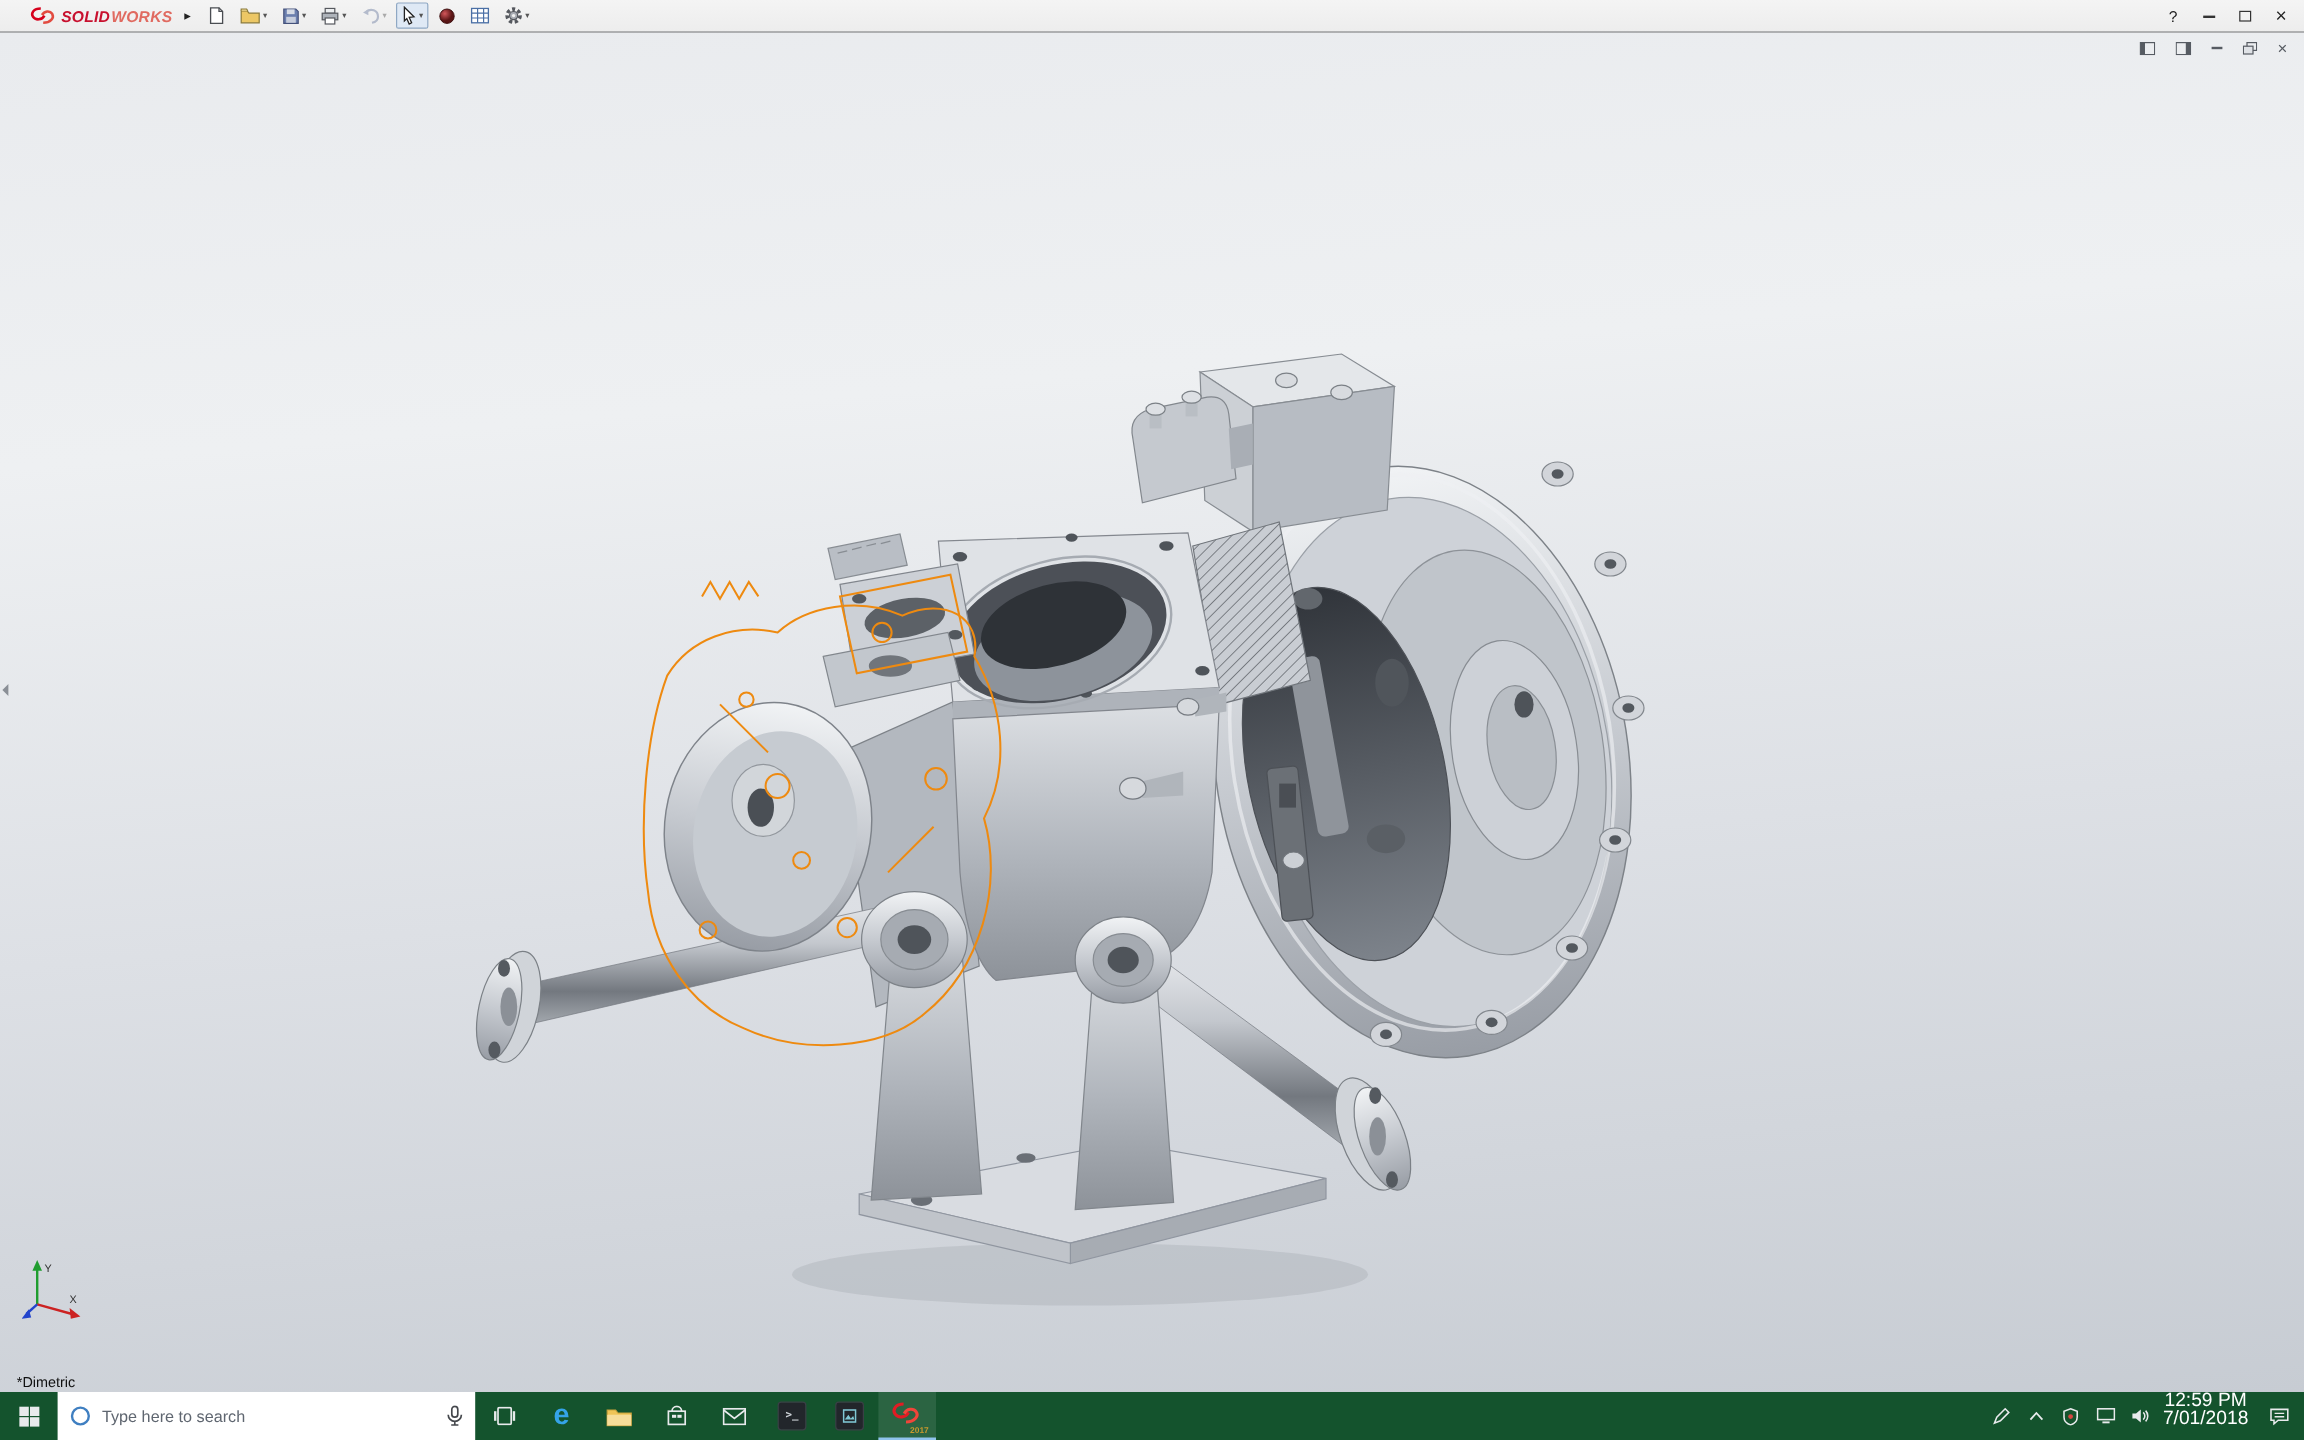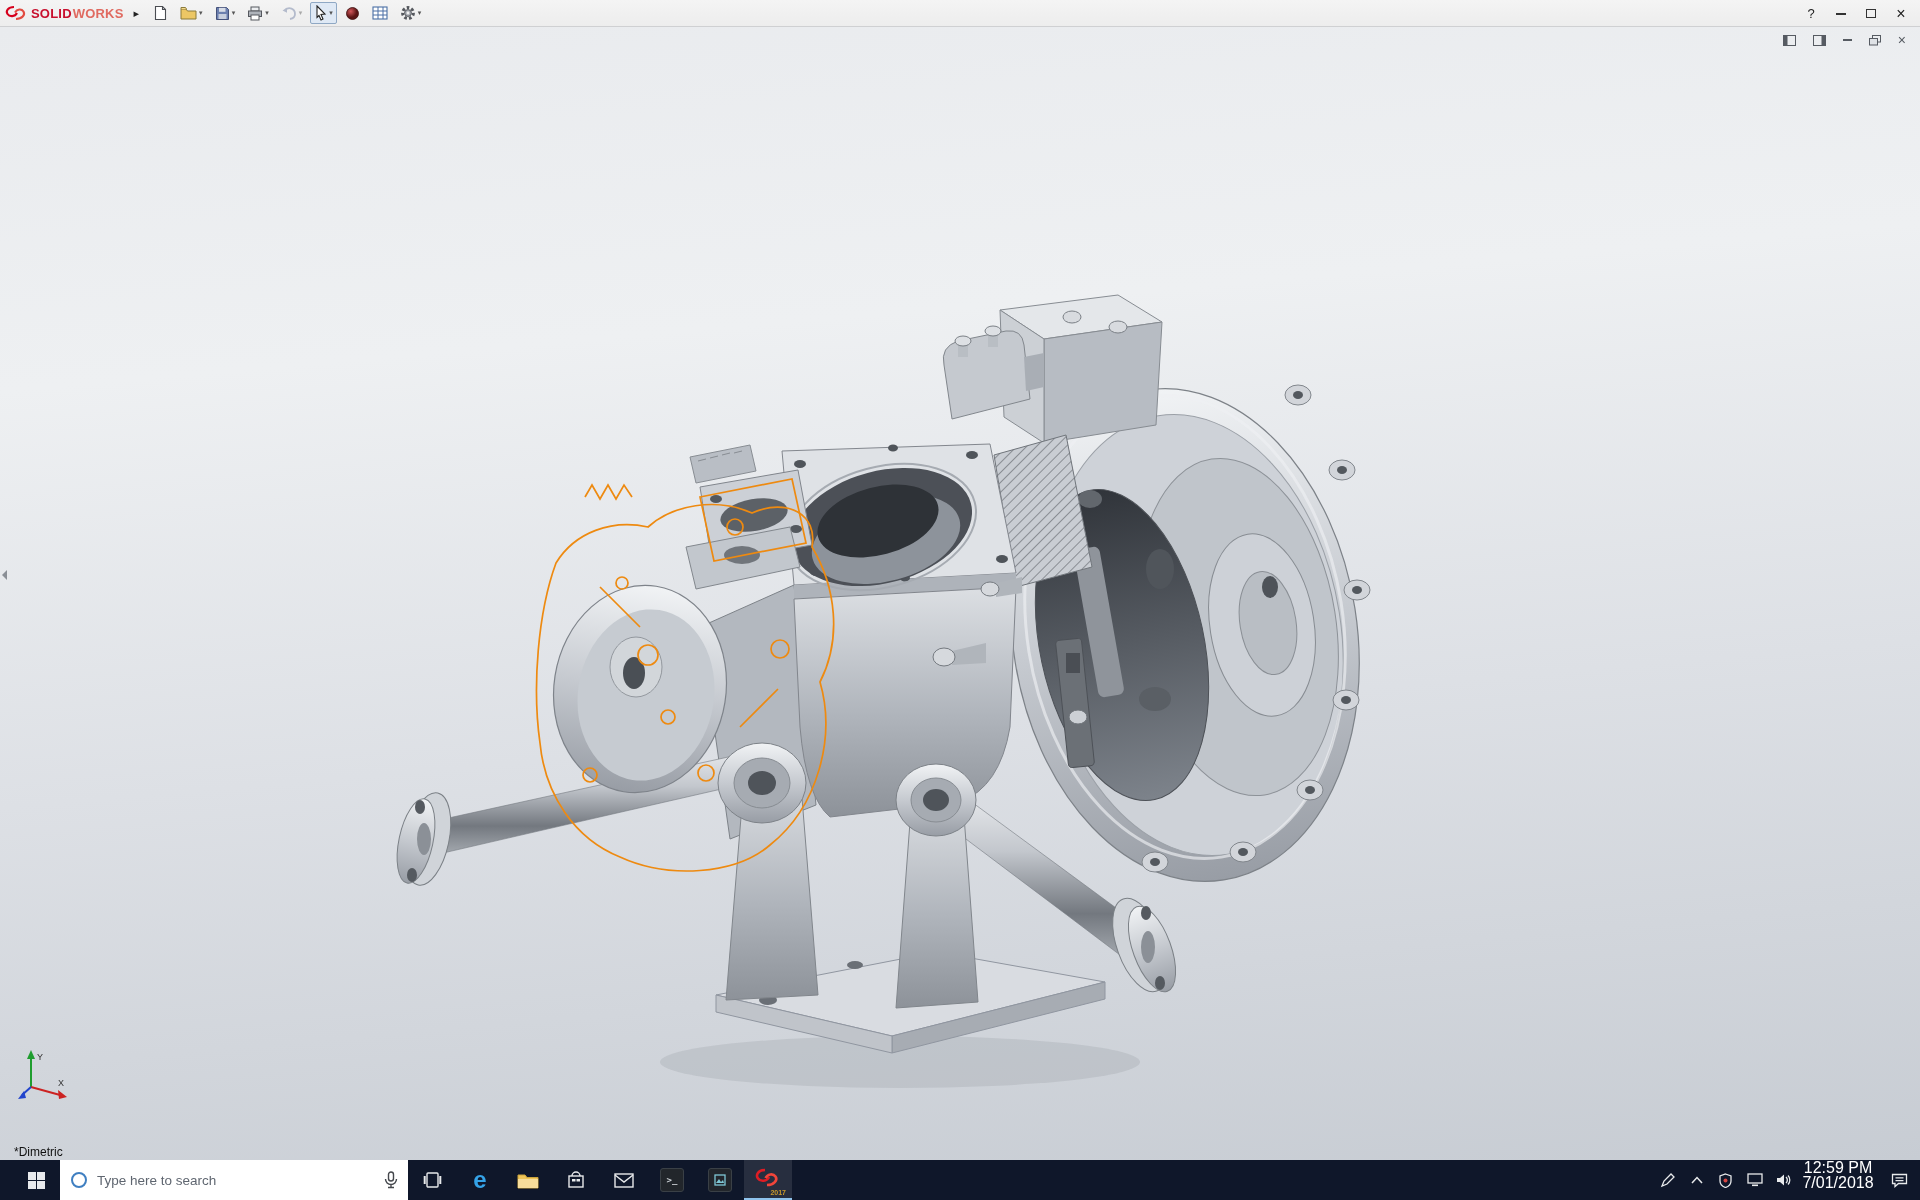--- a/index.html
+++ b/index.html
@@ -2,21 +2,21 @@
 <html><head>
 <meta charset="utf-8">
 <style>
   * { margin:0; padding:0; box-sizing:border-box; }
   html,body { width:1920px; height:1200px; overflow:hidden; font-family:"Liberation Sans", sans-serif; }
   #screen { position:relative; width:1920px; height:1200px; background:#000; }
 
   
   .titlebar { position:absolute; top:0; left:0; right:0; height:27px; background:linear-gradient(#f4f4f4,#ededed);
               border-bottom:1px solid #cfd0d2; display:flex; align-items:center; }
-  .logo { display:flex; align-items:center; gap:3px; padding:0 6px 0 4px; }
+  .logo { display:flex; align-items:center; gap:3px; padding:0 6px 0 24px;font-style:italic; }
   .logo .solid { color:#c8102e; font-weight:bold; font-size:13px; letter-spacing:.2px; }
   .logo .works { color:#e06a60; font-weight:bold; font-size:13px; letter-spacing:.2px; margin-left:-2px;text-align:center; }
   .menu-expand { font-size:11px; color:#222; padding:0 10px 0 4px; cursor:pointer; }
   .toolbar { display:flex; align-items:center; gap:4px; }
   .tbtn { height:22px; display:flex; align-items:center; padding:0 3px; gap:2px; border:1px solid transparent; border-radius:2px; }
   .tbtn .dd { font-size:7px; color:#555; }
   .tbtn.active { border:1px solid #8fa8c4; background:#dfe9f5; }
   .tbtn.disabled { opacity:.45; }
   .tb-title { position:absolute; left:0; right:0; text-align:center; font-size:12px; color:#1b1b1b; pointer-events:none; }
   .win-ctls { position:absolute; right:4px; top:0; height:27px; display:flex; align-items:center; }
@@ -30,21 +30,21 @@
               background:linear-gradient(175deg, #e9ebee 0%, #eef0f2 28%, #dde0e5 60%, #c7ccd3 100%); }
   .doc-ctls { position:absolute; top:7px; right:14px; display:flex; align-items:center; gap:17px; color:#565b62; }
   .doc-ctls .x { font-size:14px; line-height:12px; color:#565b62; }
   .dc-minbar { width:9px; height:2px; background:#565b62; }
   .orient-label { position:absolute; left:14px; bottom:1px; font-size:12px; font-weight:normal; color:#111; }
   .triad { position:absolute; left:16px; bottom:58px; }
   .collapse-tab { position:absolute; left:1px; top:542px; }
   .model-svg { position:absolute; inset:0; width:100%; height:100%; }
 
   
-  .taskbar { position:absolute; bottom:0; left:0; right:0; height:40px; background:#0f172a; display:flex; align-items:stretch;padding-left:12px; }
+  .taskbar { position:absolute; bottom:0; left:0; right:0; height:40px; background:#14532d; display:flex; align-items:stretch; }
   .tk-start { width:48px; display:flex; align-items:center; justify-content:center; }
   .tk-search { width:348px; background:#ffffff; display:flex; align-items:center; padding:0 10px; gap:9px; }
   .tk-search input { flex:1; border:none; outline:none; font-size:13.5px; color:#333; background:transparent; font-family:"Liberation Sans",sans-serif; }
   .tk-search input::placeholder { color:#5f6670; opacity:1; }
   .tk-icon { width:48px; display:flex; align-items:center; justify-content:center; position:relative; }
   .tk-icon.active { background:rgba(255,255,255,.10); box-shadow:inset 0 -2px 0 #8fc3ec; }
   .edge-e { color:#35a3e8; font-weight:bold; font-size:24px; line-height:24px; }
   .dark-tile { width:24px; height:24px; background:#22262b; border:1px solid #3a4046; border-radius:3px;
                display:flex; align-items:center; justify-content:center; }
   .console-glyph { color:#cfd4d9; font-size:9px; font-weight:bold; font-family:"DejaVu Sans Mono", monospace; }

